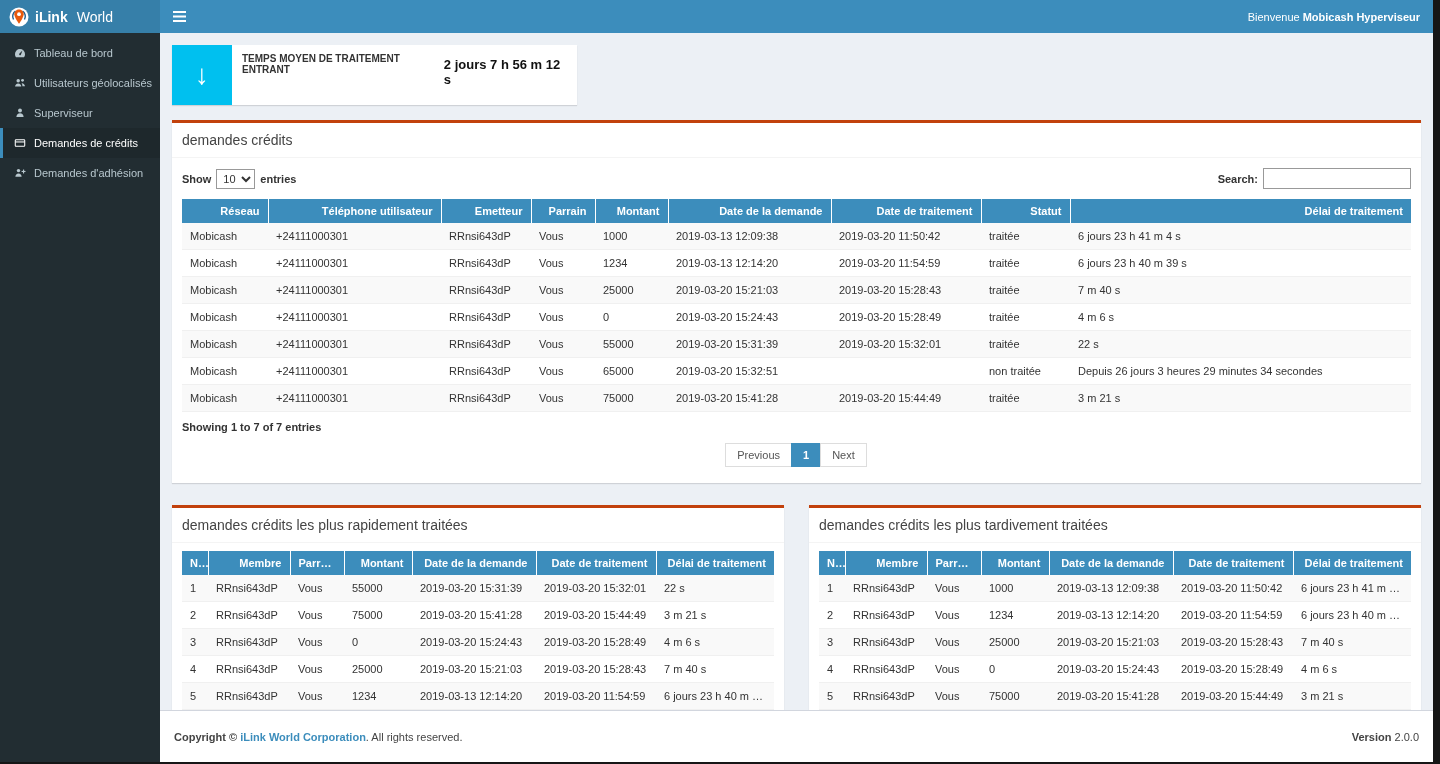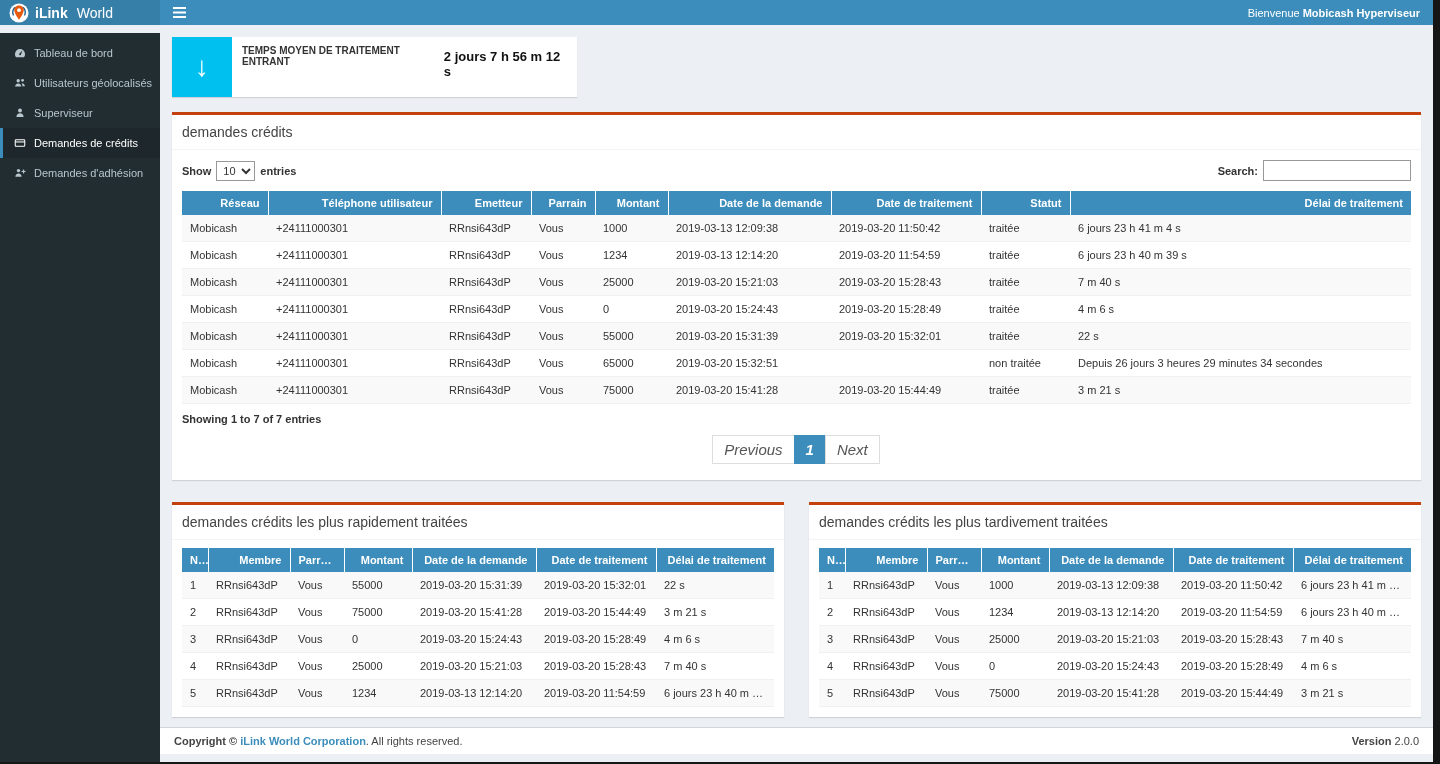--- a/index.html
+++ b/index.html
@@ -5,21 +5,21 @@
   * { box-sizing: border-box; margin: 0; padding: 0; }
   html,body { width:100%; height:100%; }
   body {
     background:#161616;
     font-family:"Liberation Sans","DejaVu Sans",sans-serif;
     -webkit-font-smoothing:antialiased;
   }
   .app { width:1433px; height:762px; position:relative; background:#ecf0f5; overflow:hidden; }
 
   
-  .main-header { height:25px; display:flex; position:relative; z-index:5; }
+  .main-header { height:33px; display:flex; position:relative; z-index:5; }
   .logo {
     width:160px; background:#367fa9; color:#fff; display:flex; align-items:center;
     gap:6px; padding-left:9px; font-size:14px; cursor:pointer; flex:none;
   }
   .logo-icon { width:20px; height:20px; display:inline-flex; }
   .brand-bold { font-weight:bold; }
   .brand-light { font-weight:300; margin-left:3px; }
   .navbar { flex:1; background:#3c8dbc; display:flex; align-items:center; justify-content:space-between; }
   .sidebar-toggle { color:#fff; padding:0 13px; height:100%; display:flex; align-items:center; cursor:pointer; }
   .navbar-right { color:#fff; font-size:11px; padding-right:13px; }
@@ -69,32 +69,32 @@
   table.dt thead th:last-child { border-right:none; }
   table.dt tbody td {
     padding:7px 8px; border-bottom:1px solid #f0f0f0;
     white-space:nowrap; overflow:hidden; text-overflow:ellipsis;
   }
   table.dt tbody tr:nth-child(odd) { background:#f9f9f9; }
 
   .dt-info { font-size:11px; font-weight:bold; color:#333; margin:9px 0 6px 0; }
   .dt-paginate { display:flex; justify-content:center; padding:4px 0 6px 0; }
   .page-btn {
-    font-size:15px; padding:5px 11px; border:1px solid #ddd; background:#fff;
-    color:#555; margin-left:-1px; cursor:pointer; user-select:none;font-style:italic;
+    font-size:11px; padding:5px 11px; border:1px solid #ddd; background:#fff;
+    color:#555; margin-left:-1px; cursor:pointer; user-select:none;
   }
   .page-btn.active { background:#3c8dbc; border-color:#3c8dbc; color:#fff; font-weight:bold; }
 
   
   .box-row { display:flex; gap:25px; }
   .box-row .box { flex:1; min-width:0; }
 
   
   .main-footer {
-    background:#fff; border-top:1px solid #d2d6de; padding:0 14px; height:27px;
+    background:#fff; border-top:1px solid #d2d6de; padding:0 14px; height:52px;
     display:flex; align-items:center; justify-content:space-between; font-size:11px; color:#444;
   }
   .main-footer .bold { font-weight:bold; }
   .main-footer a { color:#3c8dbc; text-decoration:none; font-weight:bold; cursor:pointer; }
 </style>
 </head>
 <body>
 
 <div class="app">
 

